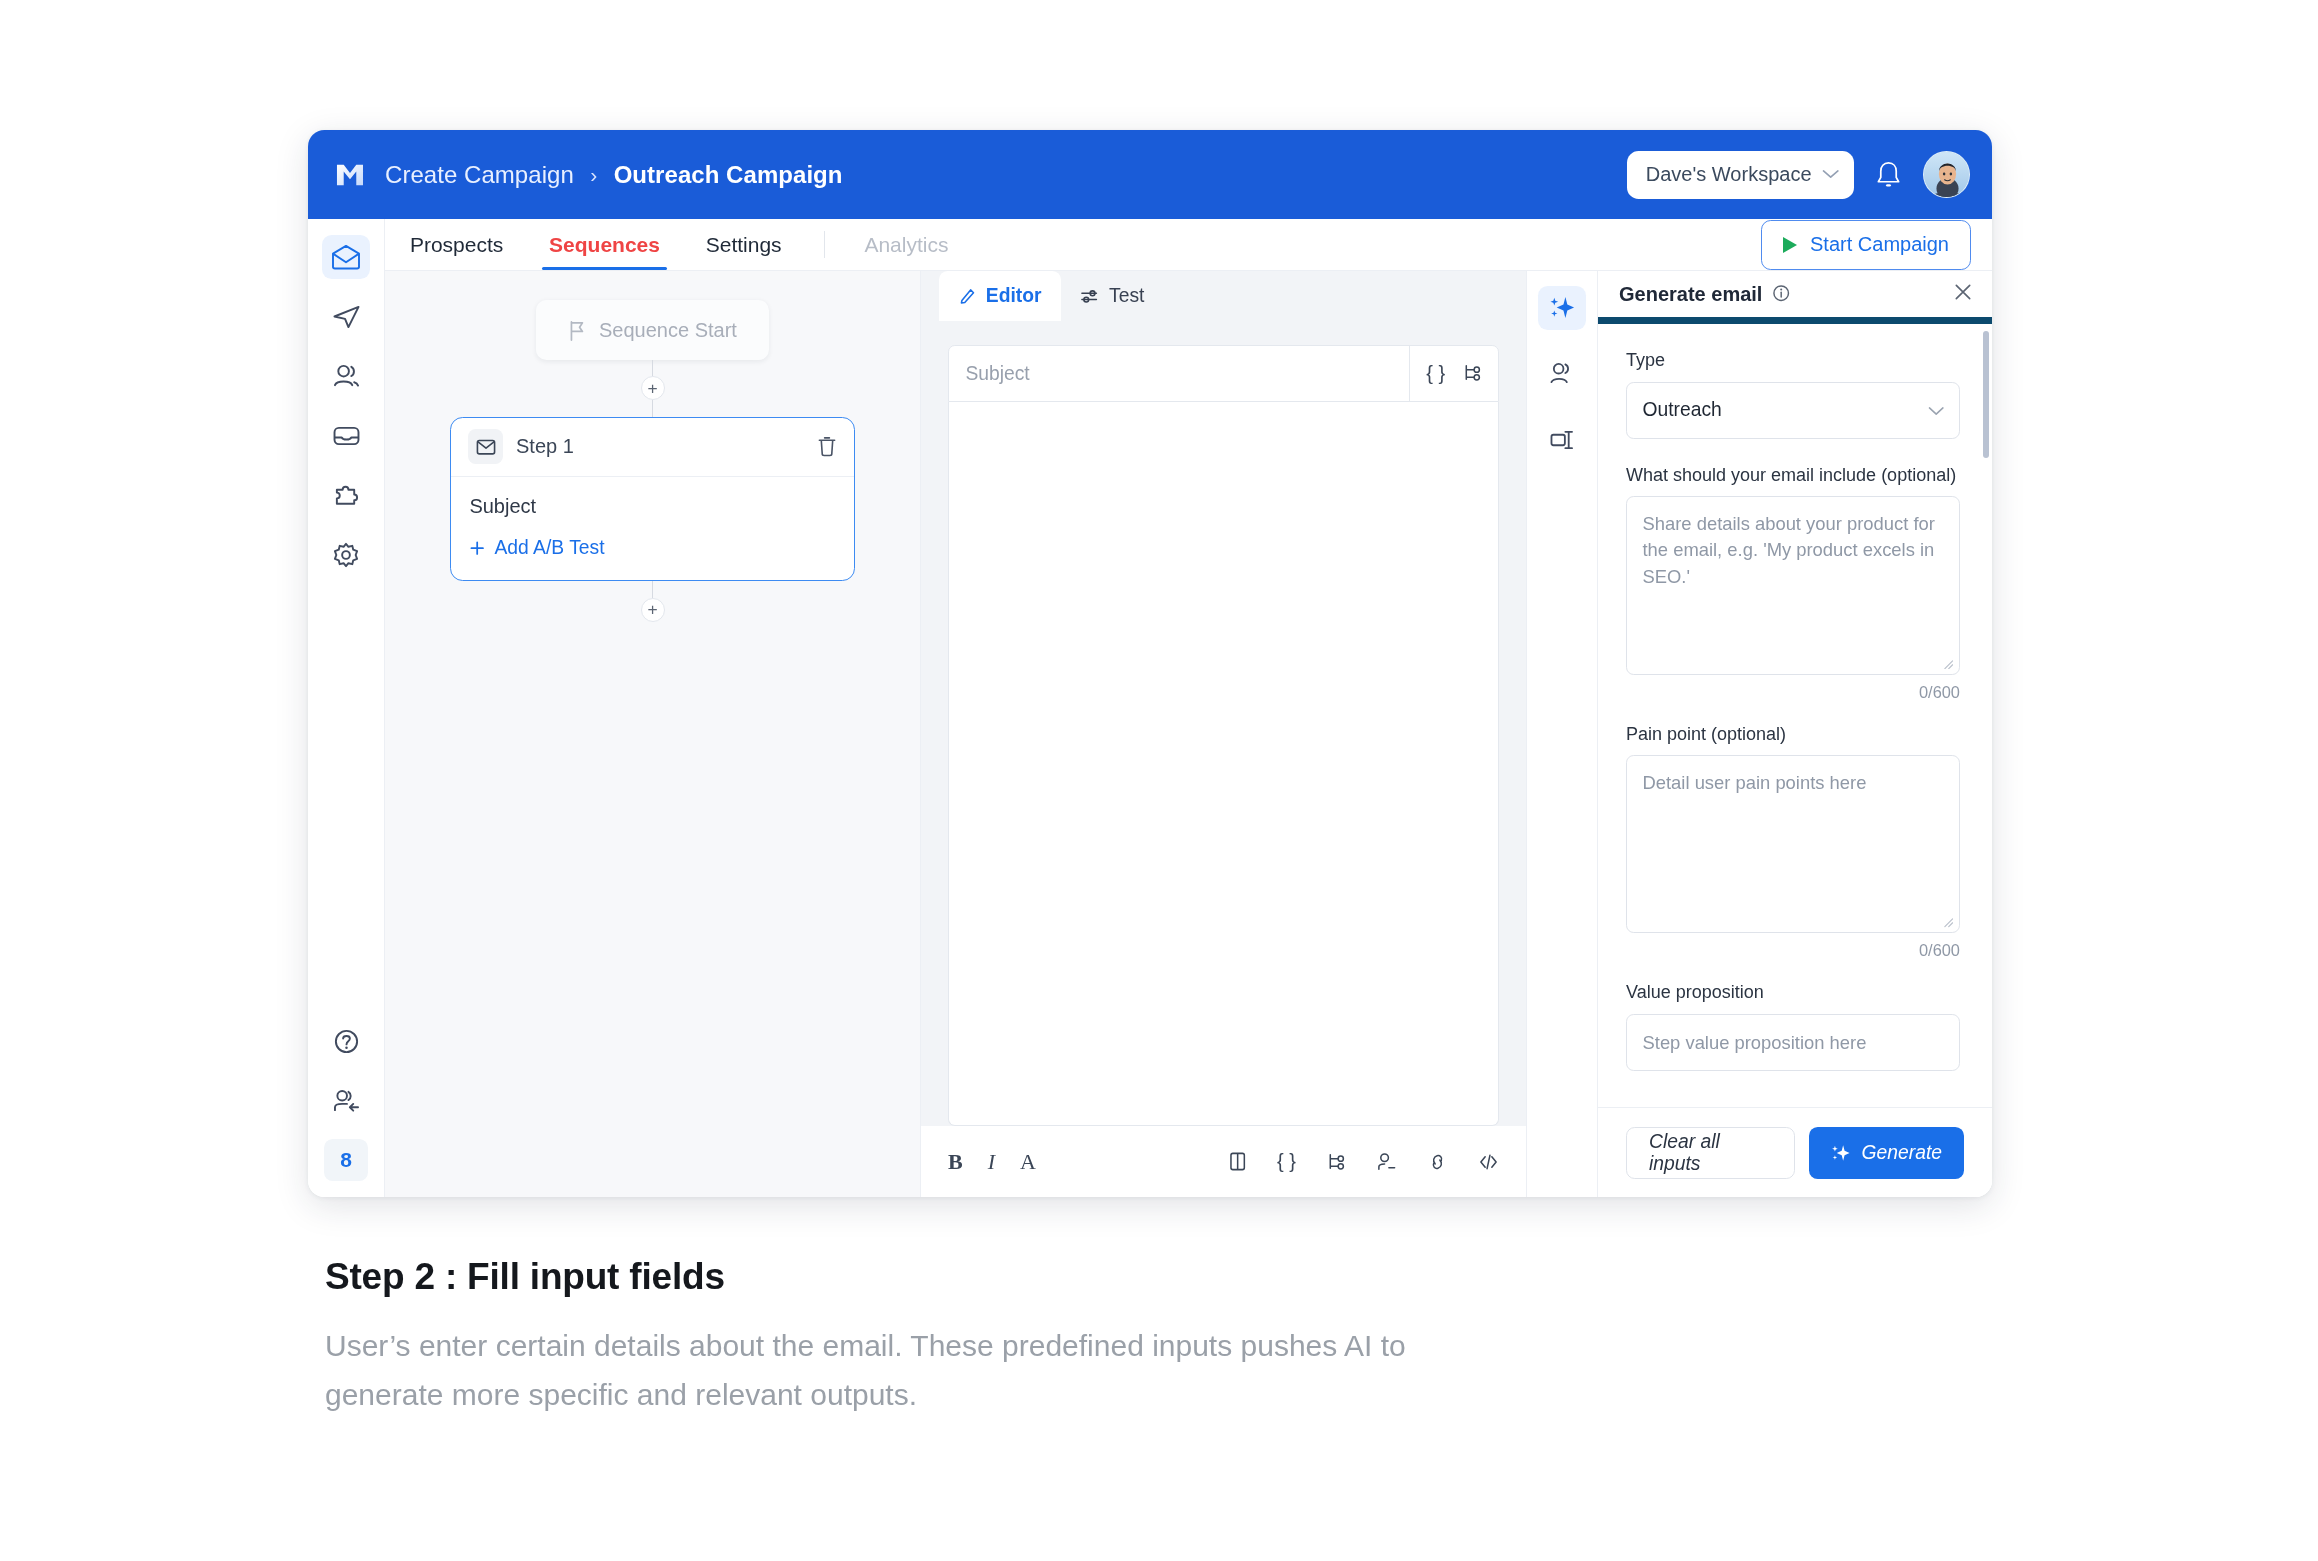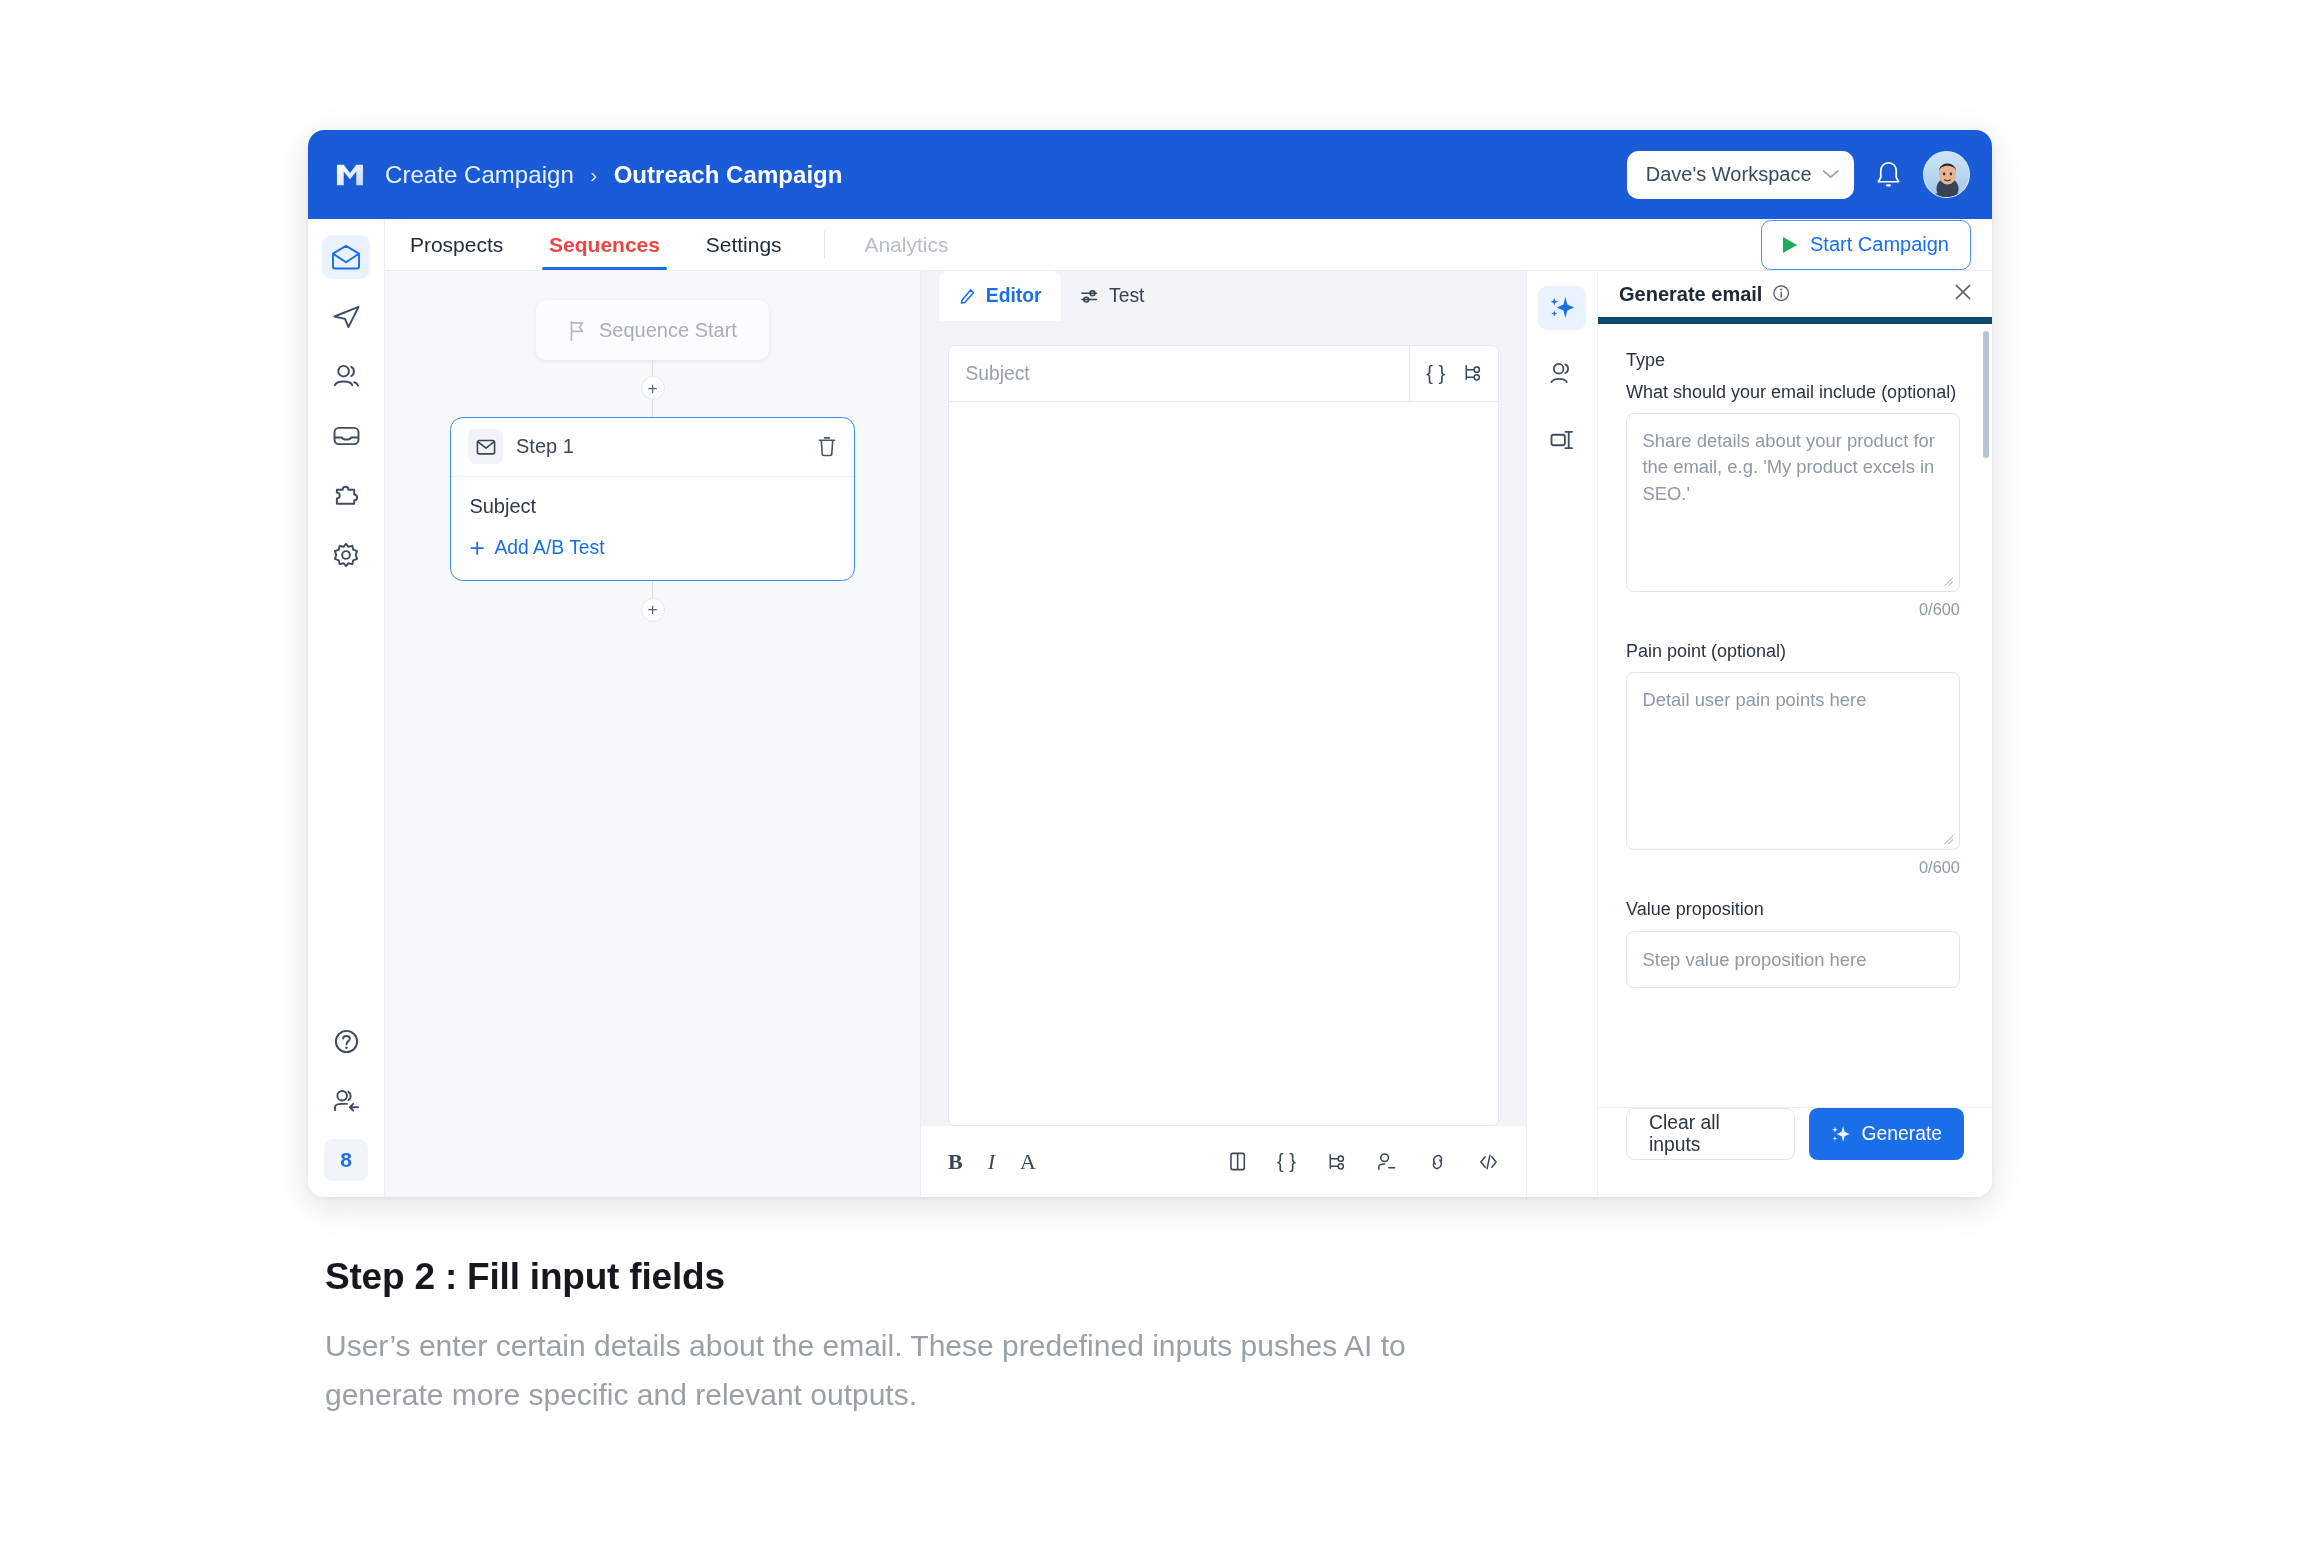--- a/index.html
+++ b/index.html
@@ -287,22 +287,22 @@
   }
   .scrollbar-thumb {
     position: absolute; right: 2.9px; top: 6.8px;
     width: 6.3px; height: 127px; border-radius: 3.9px;
     background: #b9c2d2; cursor: pointer;
   }
   .ai-footer {
     flex: 0 0 auto; height: 90px;
     background: #ffffff;
     border-top: 1px solid #eceff4;
-    display: flex; justify-content: flex-end;
-    gap: 14.5px; padding: 0 28px;
+    display: flex; align-items: center; justify-content: flex-end;
+    gap: 14.5px; padding: 0 28px; font-style: italic;
   }
   .btn-secondary {
     height: 52px; padding: 0 22px;
     border: 1px solid #dfe3ea; border-radius: 8.7px;
     background: #ffffff; color: #2b3442; font-size: 19.3px;
     display: flex; align-items: center; cursor: pointer;
   }
   .btn-primary {
     height: 52px; padding: 0 22px;
     border: none; border-radius: 8.7px;
@@ -611,20 +611,28 @@
                 </span>
                 <span class="ai-close">
                   <svg width="22" height="22" viewBox="0 0 46 46">
                     <path d="M9 9 L37 37 M37 9 L9 37" fill="none" stroke="#5b6472" stroke-width="3.4" stroke-linecap="round"></path>
                   </svg>
                 </span>
               </div>
 
               <div class="ai-form">
                 <div class="field-label">Type</div>
+                <div class="select-box">
+                  <span>Outreach</span>
+                  <span class="select-caret">
+                    <svg width="16.4" height="10.6" viewBox="0 0 34 22">
+                      <path d="M3 4 L17 17 L31 4" fill="none" stroke="#9aa3b0" stroke-width="3.2" stroke-linecap="round" stroke-linejoin="round"></path>
+                    </svg>
+                  </span>
+                </div>
 
                 <div class="field-label">What should your email include (optional)</div>
                 <div class="ta big">
                   <span>Share details about your product for the email, e.g. 'My product excels in SEO.'</span>
                   <svg class="resize-grip" viewBox="0 0 26 26">
                     <path d="M24 8 L8 24 M24 16 L16 24" fill="none" stroke="#b9c0cb" stroke-width="2.4" stroke-linecap="round"></path>
                   </svg>
                 </div>
                 <div class="counter">0/600</div>
 

